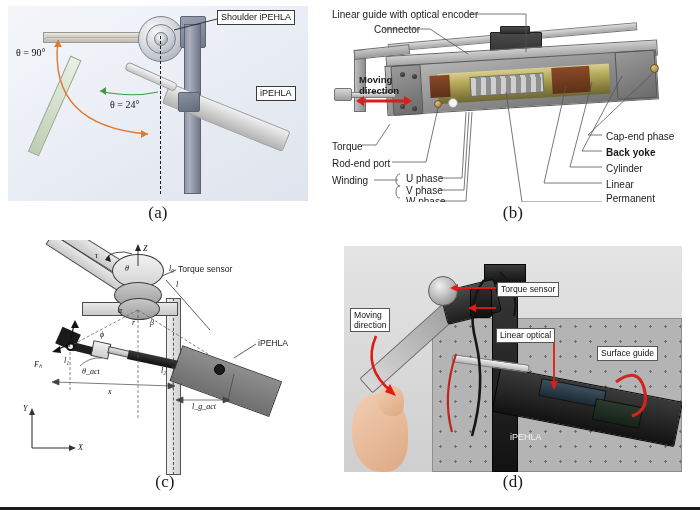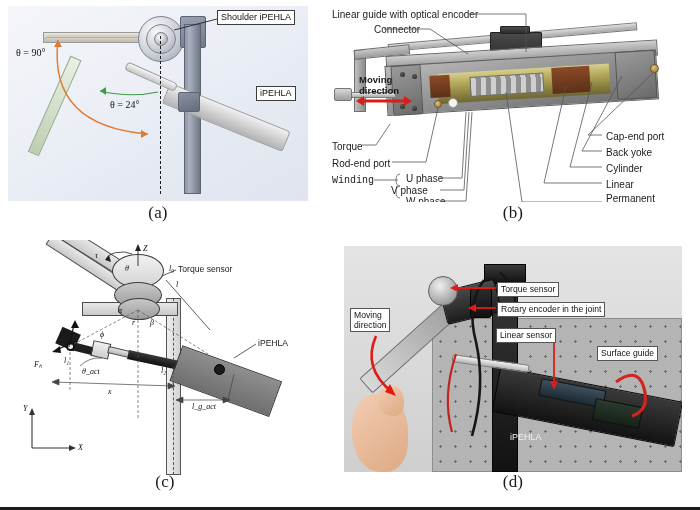--- a/index.html
+++ b/index.html
@@ -354,47 +354,47 @@
       <path d="M139 10 L196 10 L196 48" fill="none" stroke="#555" stroke-width="0.8"></path>
       <path d="M54 25 L100 25 L138 50" fill="none" stroke="#555" stroke-width="0.8"></path>
     </svg>
 
     <div class="plainlabel" style="left:2px; top:138px;">
       <span>Torque</span>
     </div>
     <div class="plainlabel" style="left:2px; top:155px;">
       <span>Rod-end port</span>
     </div>
-    <div class="plainlabel" style="left:2px; top:172px;font-family:Liberation Mono, monospace;">
+    <div class="plainlabel" style="left:2px; top:172px;">
       <span>Winding</span>
     </div>
     <div class="plainlabel" style="left:76px; top:170px;">
       <span>U phase</span>
     </div>
-    <div class="plainlabel" style="left:61px; top:182px;">
+    <div class="plainlabel" style="left:76px; top:182px;">
       <span>V phase</span>
     </div>
     <div class="plainlabel" style="left:76px; top:194px; top:193px;">
       <span>W phase</span>
     </div>
 
     <svg width="366" height="200" style="position:absolute;left:0;top:0;" viewBox="0 0 366 200">
       <path d="M32 141 L46 141 L60 120" fill="none" stroke="#555" stroke-width="0.8"></path>
       <path d="M62 158 L96 158 L108 104" fill="none" stroke="#555" stroke-width="0.8"></path>
       <path d="M44 176 L68 176" fill="none" stroke="#555" stroke-width="0.8"></path>
       <path d="M70 170 Q66 170 66 176 Q66 182 70 182 Q66 182 66 188 Q66 194 70 194" fill="none" stroke="#555" stroke-width="0.8"></path>
       <path d="M110 174 L132 174 L136 108" fill="none" stroke="#555" stroke-width="0.8"></path>
       <path d="M110 186 L134 186 L139 108" fill="none" stroke="#555" stroke-width="0.8"></path>
       <path d="M110 197 L136 197 L142 108" fill="none" stroke="#555" stroke-width="0.8"></path>
     </svg>
 
     <div class="plainlabel" style="left:276px; top:128px;">
-      <span>Cap-end port</span>
-    </div>
-    <div class="plainlabel" style="left:276px; top:144px;">
+      <span>Cap-end phase</span>
+    </div>
+    <div class="plainlabel" style="left:276px; top:144px;font-weight:bold;">
       <span>Back yoke</span>
     </div>
     <div class="plainlabel" style="left:276px; top:160px;">
       <span>Cylinder</span>
     </div>
     <div class="plainlabel" style="left:276px; top:176px;">
       <span>Linear</span>
     </div>
     <div class="plainlabel" style="left:276px; top:190px; line-height:10px;">
       <div>Permanent</div>
@@ -632,25 +632,22 @@
       <polygon points="106,42 114,38 114,46" fill="#e01b16"></polygon>
       <line x1="128" y1="62" x2="152" y2="62" stroke="#e01b16" stroke-width="1.8"></line>
       <polygon points="124,62 132,58 132,66" fill="#e01b16"></polygon>
       <line x1="210" y1="96" x2="210" y2="140" stroke="#e01b16" stroke-width="1.8"></line>
       <polygon points="210,144 206,135 214,135" fill="#e01b16"></polygon>
     </svg>
 
     <div class="boxlabel" style="left:153px; top:36px;">
       <span>Torque sensor</span>
     </div>
-    <div class="boxlabel" style="left:153px; top:56px;">
-      <span>Rotary encoder in the joint</span>
-    </div>
     <div class="boxlabel" style="left:152px; top:82px;">
-      <span>Linear sensor</span>
+      <span>Linear optical</span>
     </div>
     <div class="boxlabel" style="left:253px; top:100px;">
       <span>Surface guide</span>
     </div>
     <div class="plainlabel" style="left:166px; top:186px; font-size:9px; color:#f2f2f2;">
       <span>iPEHLA</span>
     </div>
   </div>
   <div class="panel-caption" style="left:344px; top:472px; width:338px;">
     <span>(d)</span>

